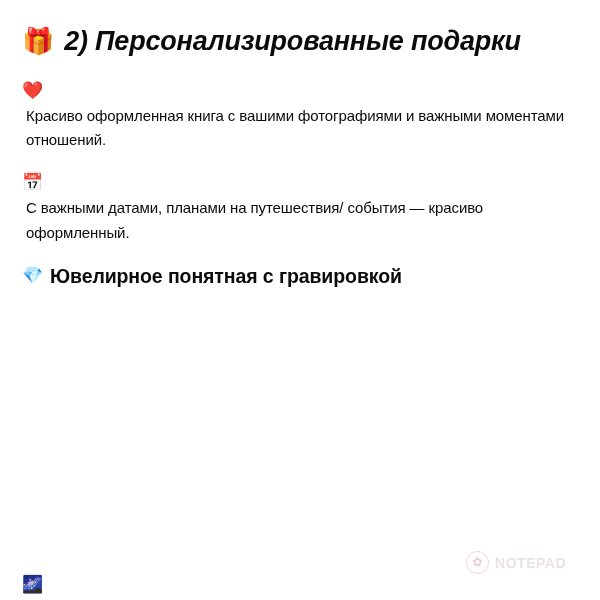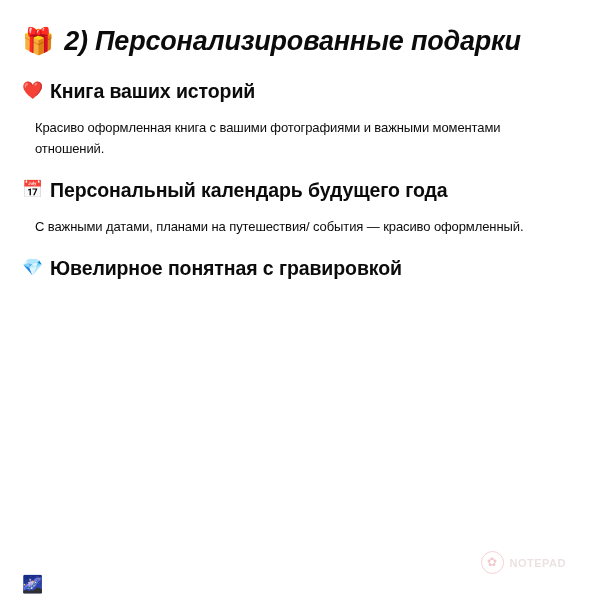--- a/index.html
+++ b/index.html
@@ -61,24 +61,24 @@
   }
   .head-emoji {
     font-size: 17px;
     position: relative;
     top: 2px;
     width: 20px;
     flex: 0 0 20px;
     text-align: center;
   }
   .section-body {
-    font-size: 13px;
+    font-size: 15px;
     line-height: 1.62;
     letter-spacing: -0.1px;
-    margin: 13px;
+    margin: 4px;
   }
   .cut-wrap {
     position: absolute;
     left: 22px;
     right: 22px;
     bottom: 0;
     height: 26px;
     overflow: hidden;
   }
   .watermark {
@@ -97,48 +97,46 @@
     border-radius: 50%;
     border: 1.5px solid #f0a0a8;
     color: #e8929c;
     font-size: 12px;
     display: flex;
     align-items: center;
     justify-content: center;
     font-family: "Liberation Serif", serif;
   }
   .wm-text {
-    font-size: 11px;
+    font-size: 14px;
     color: #d9c3c6;
     letter-spacing: 0.5px;
     font-weight: bold;
   }
 </style>
 </head>
 <body>
 
 <div class="page">
 
   <h1 class="doc-title">
     <span class="emoji title-emoji">🎁</span>
     <span class="title-text">2) Персонализированные подарки</span>
   </h1>
 
   <div class="section">
     <div class="section-head">
       <span class="emoji head-emoji">❤️</span>
-      <span>Книга ваших историй</span>
     </div>
     <p class="section-body">Красиво оформленная книга с вашими фотографиями и важными моментами отношений.</p>
   </div>
 
   <div class="section">
     <div class="section-head">
       <span class="emoji head-emoji">📅</span>
-      <span>Персональный календарь будущего года</span>
     </div>
     <p class="section-body">С важными датами, планами на путешествия/ события — красиво оформленный.</p>
   </div>
 
   <div class="section">
     <div class="section-head">
       <span class="emoji head-emoji">💎</span>
       <span>Ювелирное понятная с гравировкой</span>
     </div>
   </div>

